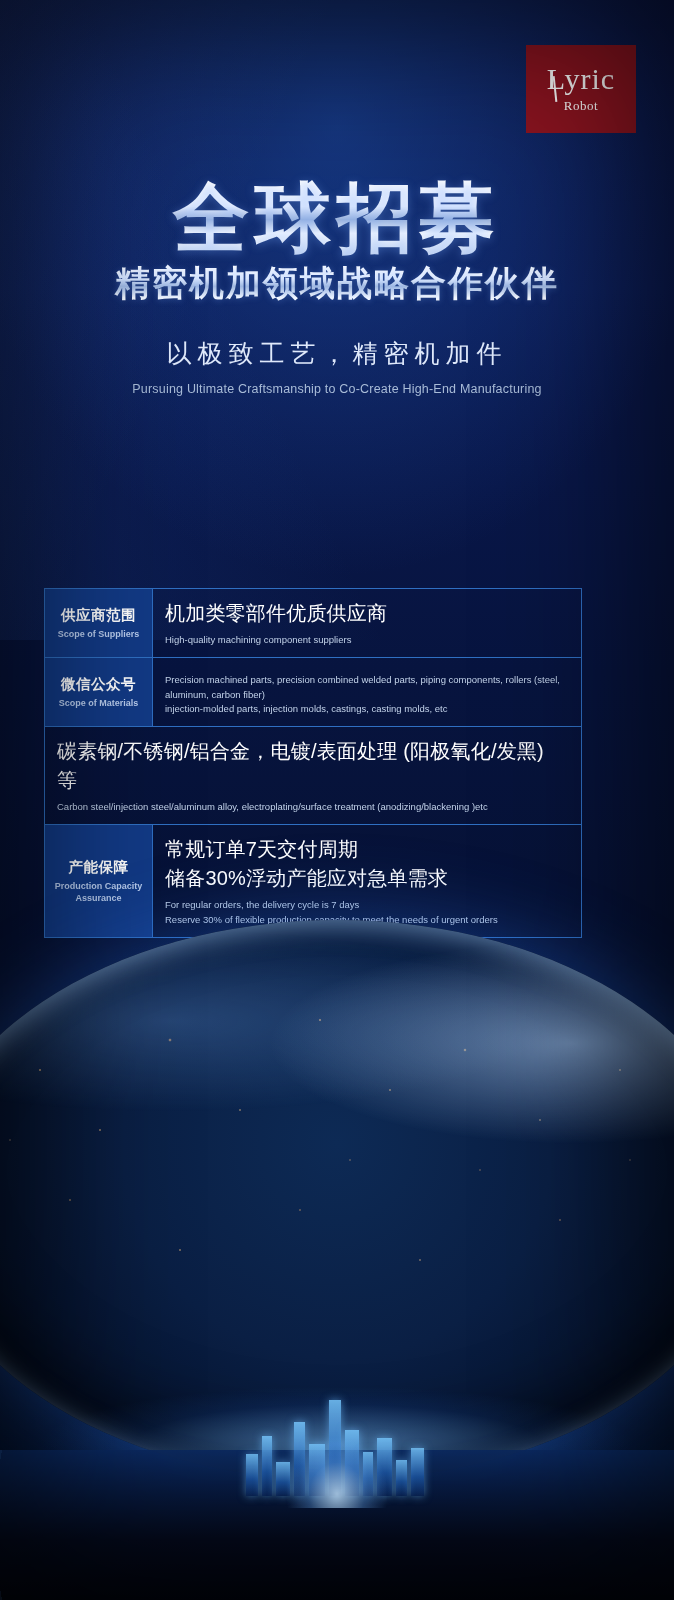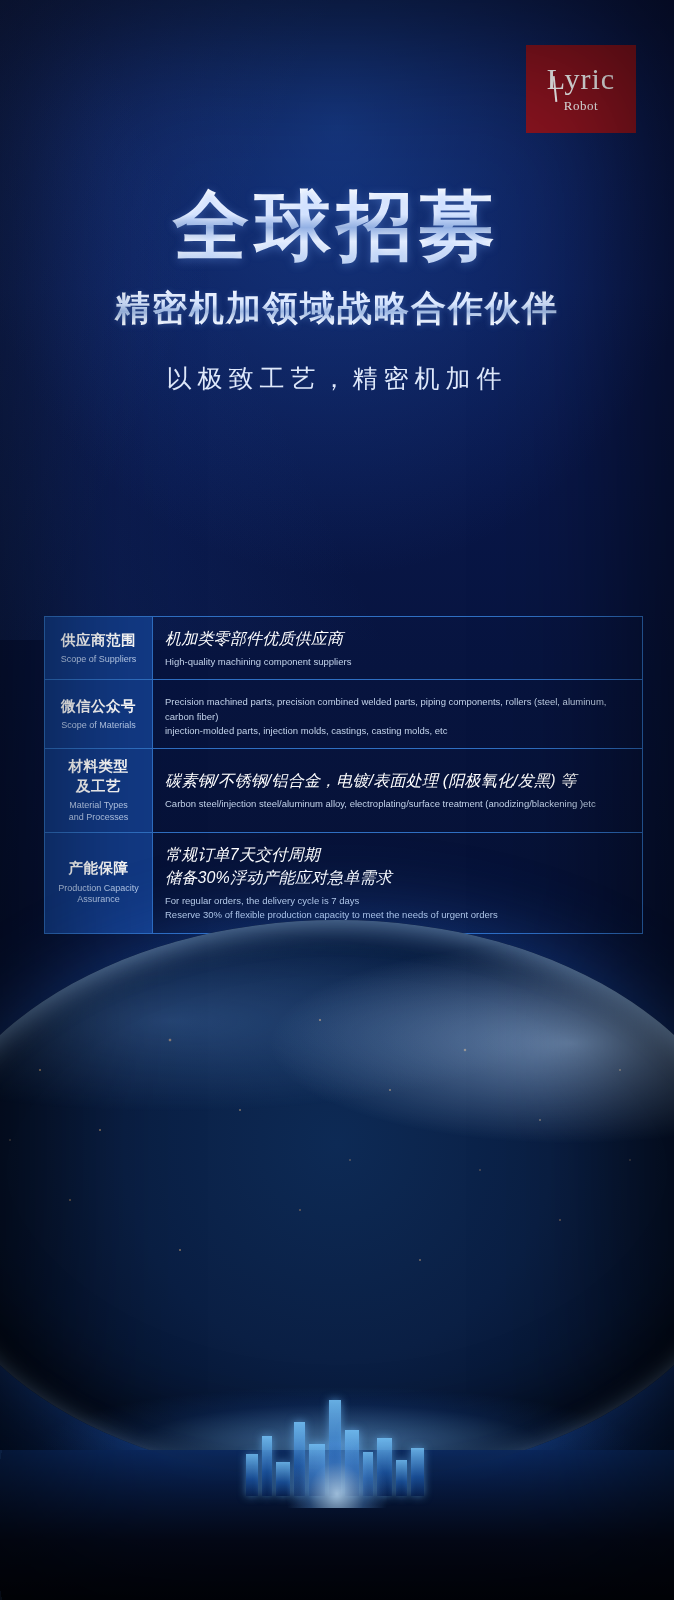--- a/index.html
+++ b/index.html
@@ -68,39 +68,39 @@
   .logo-sub {
     font-family: "Liberation Serif", serif;
     font-size: 13px;
     margin-top: 4px;
     letter-spacing: 0.5px;
   }
 
   
   .headline-wrap {
     position: absolute;
-    top: 188px;
+    top: 180px;
     left: 0;
     width: 674px;
     text-align: center;
   }
   .headline-main {
     font-family: "DejaVu Sans", sans-serif;
     font-weight: bold;
     font-size: 76px;
     letter-spacing: 6px;
     line-height: 1;
     background: linear-gradient(180deg, #ffffff 0%, #f2f6ff 35%, #9fb4d8 52%, #ffffff 70%, #c9d8f0 100%);
     -webkit-background-clip: text;
     background-clip: text;
     color: transparent;
     text-shadow: 0 2px 10px rgba(120,170,255,0.35);
   }
   .headline-sub {
-    margin-top: 21px;
+    margin-top: 4px;
     font-family: "DejaVu Sans", sans-serif;
     font-weight: bold;
     font-size: 35px;
     letter-spacing: 2px;
     background: linear-gradient(180deg, #ffffff 0%, #eef4ff 40%, #a8bcdc 56%, #ffffff 80%);
     -webkit-background-clip: text;
     background-clip: text;
     color: transparent;
     text-shadow: 0 1px 6px rgba(120,170,255,0.30);
   }
@@ -127,23 +127,23 @@
   .en-sub2 {
     margin-top: 12px;
     font-size: 12.5px;
     color: #a9bcd8;
     letter-spacing: 0.2px;
   }
 
   
   .table {
     position: absolute;
-    top: 616px;
+    top: 588px;
     left: 44px;
-    width: 599px;
+    width: 538px;
     border: 1px solid #2f6fc2;
     box-sizing: border-box;
   }
   .trow {
     display: flex;
     border-bottom: 1px solid #2f6fc2;
     min-height: 60px;
   }
   .trow:last-child { border-bottom: none; }
   .tlabel {
@@ -164,35 +164,35 @@
     font-size: 14.5px;
     font-weight: bold;
     line-height: 1.35;
     letter-spacing: 0.5px;
   }
   .tlabel .en {
     color: #b9cdee;
     font-size: 9px;
     margin-top: 4px;
     line-height: 1.3;
+    font-weight: bold;
   }
   .tbody {
     flex: 1;
     padding: 10px 12px;
     display: flex;
     flex-direction: column;
     justify-content: center;
     box-sizing: border-box;
   }
   .tbody .cn {
     color: #ffffff;
-    font-size: 16px;
+    font-size: 20px;
     line-height: 1.45;
     letter-spacing: 0.2px;
-    font-style: italic;
   }
   .tbody .en {
     color: #c3d3ea;
     font-size: 9.5px;
     line-height: 1.5;
     margin-top: 5px;
   }
 
   
   .reg-head {
@@ -402,20 +402,21 @@
       <span>Lyric</span>
       <span class="y-tail"></span>
     </div>
     <div class="logo-sub">Robot</div>
   </div>
 
   <div class="headline-wrap">
     <div class="headline-main">全球招募</div>
     <div class="headline-sub">精密机加领域战略合作伙伴</div>
     <div class="tagline">以极致工艺，精密机加件</div>
+    <div class="en-sub2">Pursuing Ultimate Craftsmanship to Co-Create High-End Manufacturing</div>
   </div>
 
   <div class="table">
     <div class="trow">
       <div class="tlabel">
         <div class="cn" style="white-space: pre-line;">供应商范围</div>
         <div class="en" style="white-space: pre-line;">Scope of Suppliers</div>
       </div>
       <div class="tbody">
         <div class="cn" style="white-space: pre-line;">机加类零部件优质供应商</div>
@@ -426,26 +427,20 @@
       <div class="tlabel">
         <div class="cn" style="white-space: pre-line;">微信公众号</div>
         <div class="en" style="white-space: pre-line;">Scope of Materials</div>
       </div>
       <div class="tbody">
         <div class="en" style="white-space: pre-line;">Precision machined parts, precision combined welded parts, piping components, rollers (steel, aluminum, carbon fiber)
 injection-molded parts, injection molds, castings, casting molds, etc</div>
       </div>
     </div>
     <div class="trow">
-      <div class="tlabel">
-        <div class="cn" style="white-space: pre-line;">材料类型
-及工艺</div>
-        <div class="en" style="white-space: pre-line;">Material Types
-and Processes</div>
-      </div>
       <div class="tbody">
         <div class="cn" style="white-space: pre-line;">碳素钢/不锈钢/铝合金，电镀/表面处理 (阳极氧化/发黑) 等</div>
         <div class="en" style="white-space: pre-line;">Carbon steel/injection steel/aluminum alloy, electroplating/surface treatment (anodizing/blackening )etc</div>
       </div>
     </div>
     <div class="trow">
       <div class="tlabel">
         <div class="cn" style="white-space: pre-line;">产能保障</div>
         <div class="en" style="white-space: pre-line;">Production Capacity
 Assurance</div>

